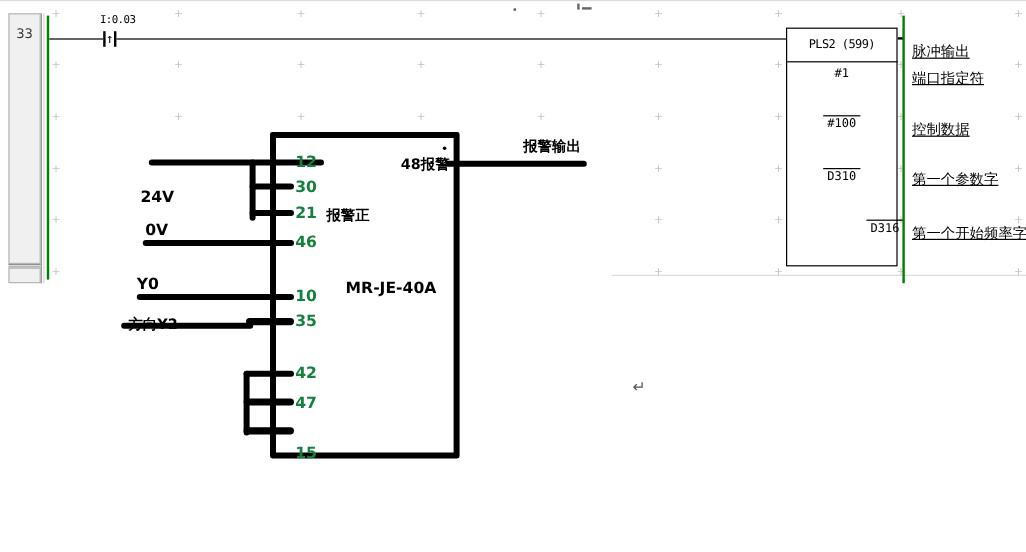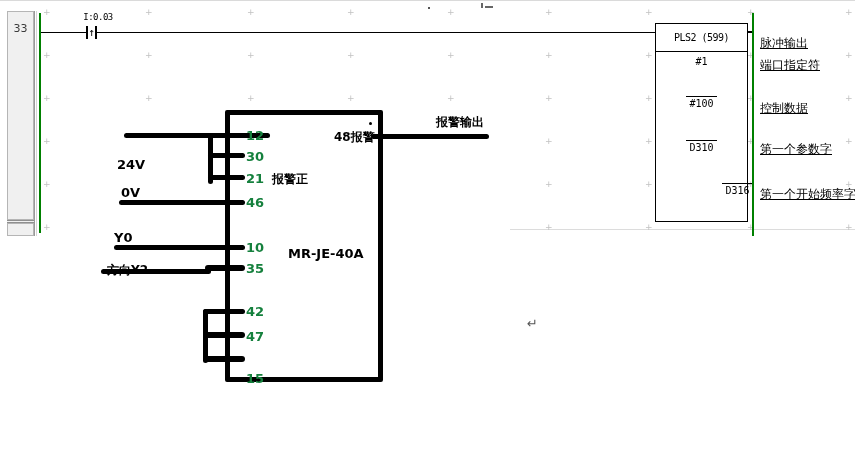--- a/index.html
+++ b/index.html
@@ -195,18 +195,18 @@
     <div class="pin-number" style="top:157px;">35</div>
     <div class="pin-number" style="top:200px;">42</div>
     <div class="pin-number" style="top:225px;">47</div>
     <div class="pin-number" style="top:267px;">15</div>
 
     <div class="dlabel f13" style="left:19px;top:10px;margin-top:43px;">24V</div>
     <div class="dlabel f13" style="left:23px;top:81px;">0V</div>
     <div class="dlabel f13" style="left:16px;top:126px;">Y0</div>
     <div class="dlabel f12" style="left:9px;top:158px;">方向Y2</div>
     <div class="dlabel f12" style="left:174px;top:67px;">报警正</div>
-    <div class="dlabel f13" style="left:190px;top:142px;">MR-JE-40A</div>
+    <div class="dlabel f13" style="left:190px;top:129px;">MR-JE-40A</div>
     <div class="dlabel f12" style="left:236px;top:25px;">48报警</div>
     <div class="dlabel f12" style="left:338px;top:10px;">报警输出</div>
   </div>
 
 </div>
 
 </body></html>

